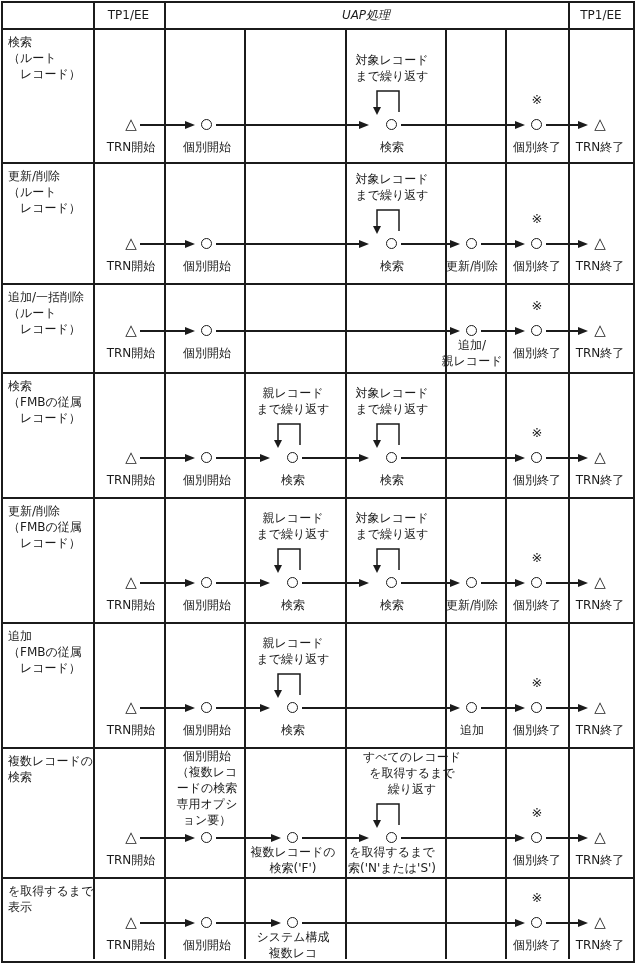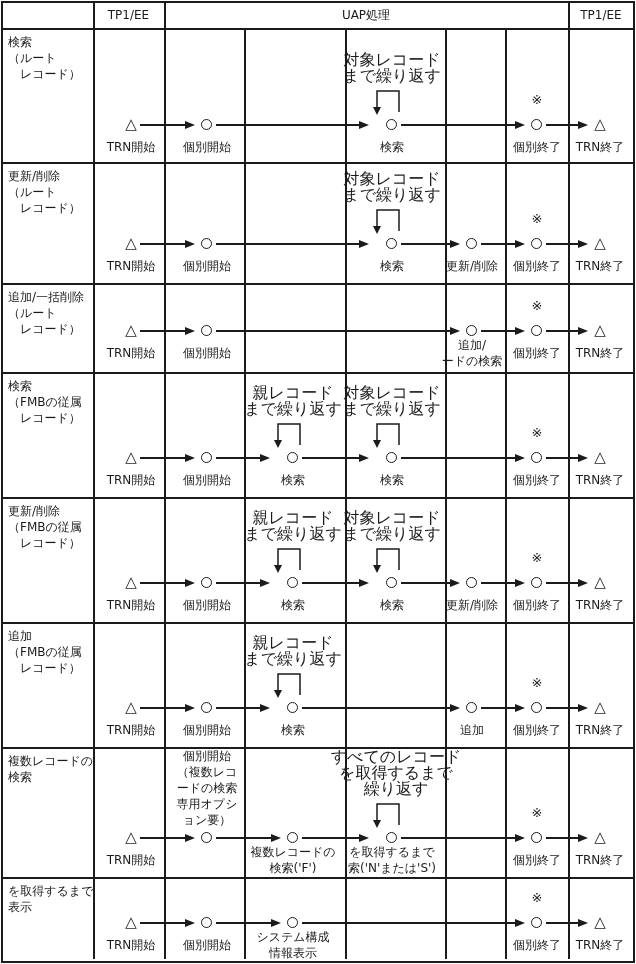--- a/index.html
+++ b/index.html
@@ -6,34 +6,34 @@
   #stage{
     position:relative;width:636px;height:964px;background:#ffffff;
     font-family:"DejaVu Sans",sans-serif;color:#1b1b1b;overflow:hidden;
   }
   .abs{position:absolute;}
   .vline,.hline{position:absolute;background:#1b1b1b;}
   .outer{position:absolute;left:1px;top:1px;width:630px;height:958px;border:2px solid #1b1b1b;}
   .hdr{position:absolute;top:7px;height:16px;font-size:12px;line-height:16px;text-align:center;}
   .rowlabel{position:absolute;font-size:12px;line-height:16px;white-space:pre;text-align:left;}
   .nlabel{position:absolute;font-size:12px;line-height:16px;white-space:pre;text-align:center;transform:translateX(-50%);}
-  .looplabel{position:absolute;font-size:16px;line-height:16px;white-space:pre;text-align:center;transform:translateX(-50%);}
+  .looplabel{position:absolute;font-size:12px;line-height:16px;white-space:pre;text-align:center;transform:translateX(-50%);}
   .circ{position:absolute;width:9px;height:9px;border:1.5px solid #1b1b1b;border-radius:50%;background:#fff;}
   .tri{position:absolute;width:18px;text-align:center;font-size:15px;line-height:19px;}
   .aline{position:absolute;height:1.5px;background:#1b1b1b;}
   .ahead{position:absolute;width:0;height:0;border-top:4.5px solid transparent;border-bottom:4.5px solid transparent;border-left:10px solid #1b1b1b;}
   .ast{position:absolute;width:16px;text-align:center;font-size:13px;line-height:14px;transform:translateX(-50%);}
 </style>
 </head>
 <body>
 
 <div id="stage">
   <div class="outer"></div>
   <div class="hdr" style="left:93px;width:71px;">TP1/EE</div>
-  <div class="hdr" style="left:164px;width:404px;">UAP処理</div>
+  <div class="hdr" style="left:164px;width:404px;font-style:italic;">UAP処理</div>
   <div class="hdr" style="left:568px;width:66px;">TP1/EE</div>
   <div id="canvas">
       <div class="vline" style="left: 93px; top: 3px; width: 1.5px; height: 956px;"></div>
       <div class="vline" style="left: 164px; top: 3px; width: 1.5px; height: 956px;"></div>
       <div class="vline" style="left: 568px; top: 3px; width: 1.5px; height: 956px;"></div>
       <div class="vline" style="left: 244px; top: 28px; width: 1.5px; height: 931px;"></div>
       <div class="vline" style="left: 345px; top: 28px; width: 1.5px; height: 931px;"></div>
       <div class="vline" style="left: 445px; top: 28px; width: 1.5px; height: 931px;"></div>
       <div class="vline" style="left: 505px; top: 28px; width: 1.5px; height: 931px;"></div>
       <div class="hline" style="left: 3px; top: 28px; width: 630px; height: 1.5px;"></div>
@@ -114,21 +114,21 @@
       <div class="aline" style="left: 481px; top: 330px; width: 35px;"></div>
       <div class="ahead" style="left: 515px; top: 326.5px;"></div>
       <div class="aline" style="left: 546px; top: 330px; width: 33px;"></div>
       <div class="ahead" style="left: 578px; top: 326.5px;"></div>
       <div class="tri" style="left: 122px; top: 321px;">△</div>
       <div class="nlabel" style="left: 131px; top: 345px;">TRN開始</div>
       <div class="circ" style="left: 201px; top: 325px;"></div>
       <div class="nlabel" style="left: 207px; top: 345px;">個別開始</div>
       <div class="circ" style="left: 466px; top: 325px;"></div>
       <div class="nlabel" style="left: 472px; top: 337px;">追加/
-ードの検索</div>
+親レコード</div>
       <div class="circ" style="left: 531px; top: 325px;"></div>
       <div class="nlabel" style="left: 537px; top: 345px;">個別終了</div>
       <div class="ast" style="left: 537px; top: 299px;">※</div>
       <div class="tri" style="left: 591px; top: 321px;">△</div>
       <div class="nlabel" style="left: 600px; top: 345px;">TRN終了</div>
       <div class="rowlabel" style="left: 8px; top: 378px;">検索
 （FMBの従属
 　レコード）</div>
       <div class="aline" style="left: 140px; top: 457px; width: 46px;"></div>
       <div class="ahead" style="left: 185px; top: 453.5px;"></div>
@@ -258,21 +258,21 @@
 （複数レコ
 ードの検索
 専用オプシ
 ョン要）</div>
       <div class="circ" style="left: 287px; top: 832px;"></div>
       <div class="nlabel" style="left: 293px; top: 844px;">複数レコードの
 検索('F')</div>
       <div class="circ" style="left: 386px; top: 832px;"></div>
       <div class="nlabel" style="left: 392px; top: 844px;">を取得するまで
 索('N'または'S')</div>
-      <div class="looplabel" style="left: 396px; top: 749px;">すべてのレコード
+      <div class="looplabel" style="left: 412px; top: 749px;">すべてのレコード
 を取得するまで
 繰り返す</div>
       <div class="abs" style="left: 372px; top: 801px; width: 32px; height: 30px;"><svg width="32" height="30" viewBox="0 0 32 30">
           <path d="M5,19 L5,3 L27,3 L27,24" fill="none" stroke="#1b1b1b" stroke-width="1.5"></path>
           <polygon points="1,19 9,19 5,27" fill="#1b1b1b"></polygon>
         </svg></div>
       <div class="circ" style="left: 531px; top: 832px;"></div>
       <div class="nlabel" style="left: 537px; top: 852px;">個別終了</div>
       <div class="ast" style="left: 537px; top: 806px;">※</div>
       <div class="tri" style="left: 591px; top: 828px;">△</div>
@@ -286,20 +286,20 @@
       <div class="aline" style="left: 302px; top: 922px; width: 214px;"></div>
       <div class="ahead" style="left: 515px; top: 918.5px;"></div>
       <div class="aline" style="left: 546px; top: 922px; width: 33px;"></div>
       <div class="ahead" style="left: 578px; top: 918.5px;"></div>
       <div class="tri" style="left: 122px; top: 913px;">△</div>
       <div class="nlabel" style="left: 131px; top: 937px;">TRN開始</div>
       <div class="circ" style="left: 201px; top: 917px;"></div>
       <div class="nlabel" style="left: 207px; top: 937px;">個別開始</div>
       <div class="circ" style="left: 287px; top: 917px;"></div>
       <div class="nlabel" style="left: 293px; top: 929px;">システム構成
-情報表示</div>
+複数レコ</div>
       <div class="circ" style="left: 531px; top: 917px;"></div>
       <div class="nlabel" style="left: 537px; top: 937px;">個別終了</div>
       <div class="ast" style="left: 537px; top: 891px;">※</div>
       <div class="tri" style="left: 591px; top: 913px;">△</div>
       <div class="nlabel" style="left: 600px; top: 937px;">TRN終了</div>
     </div>
 </div>
 
 </body></html>

